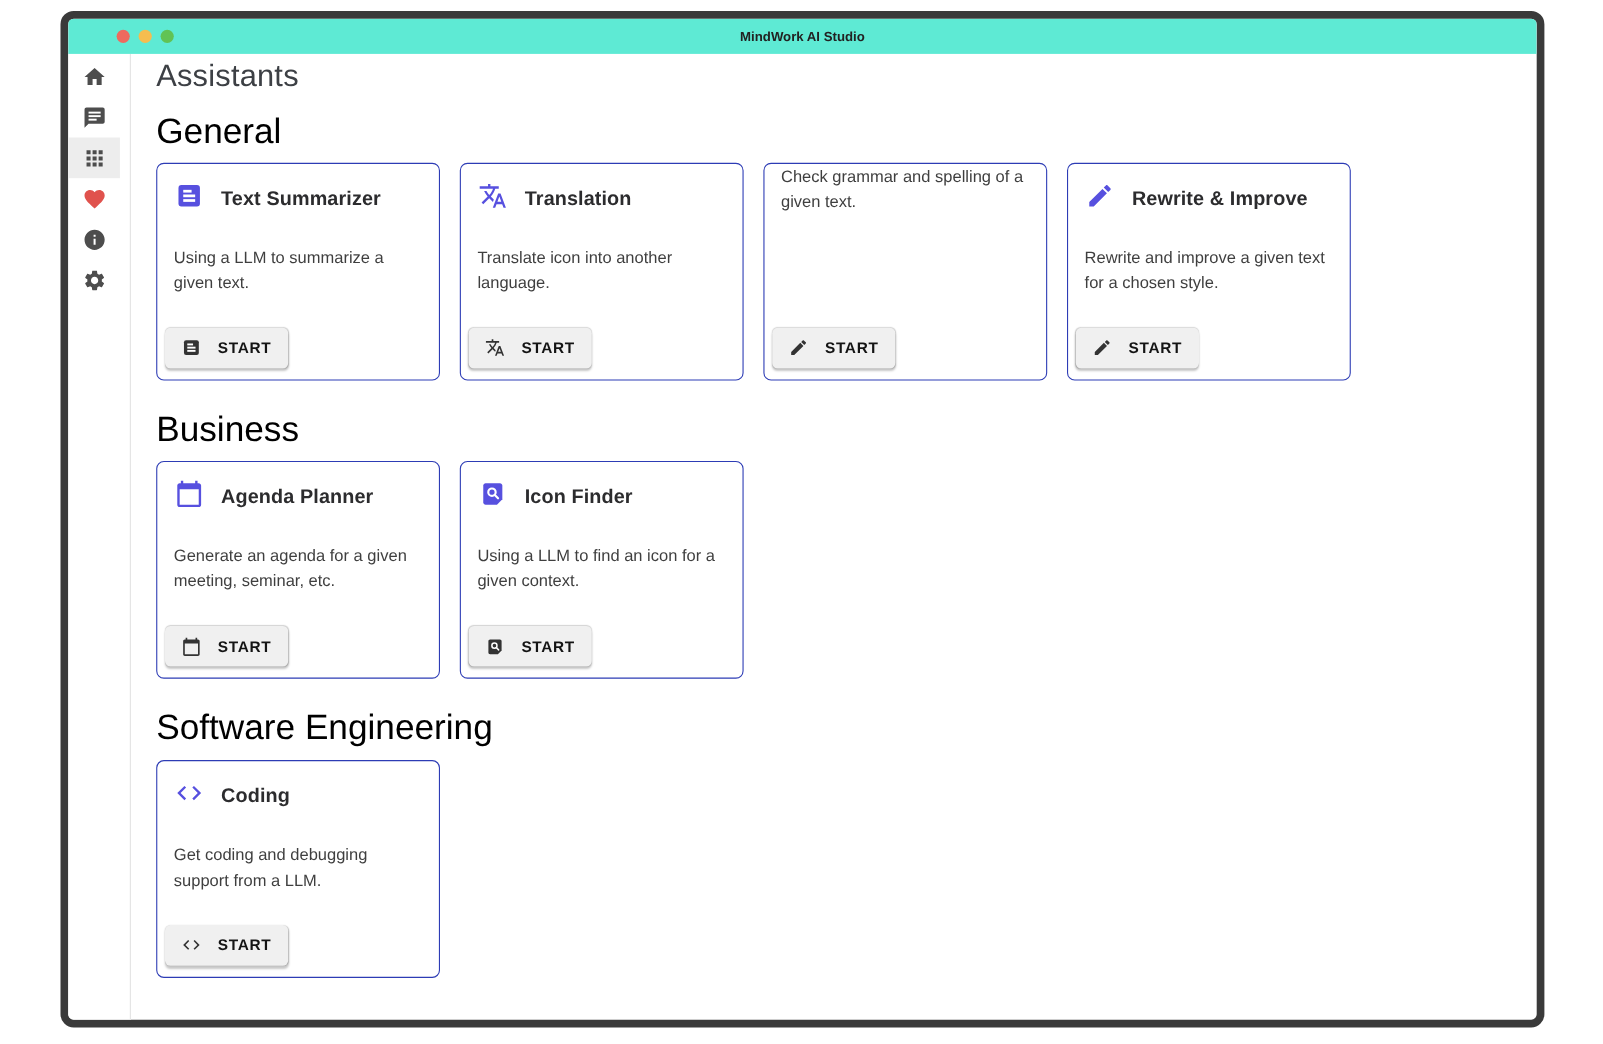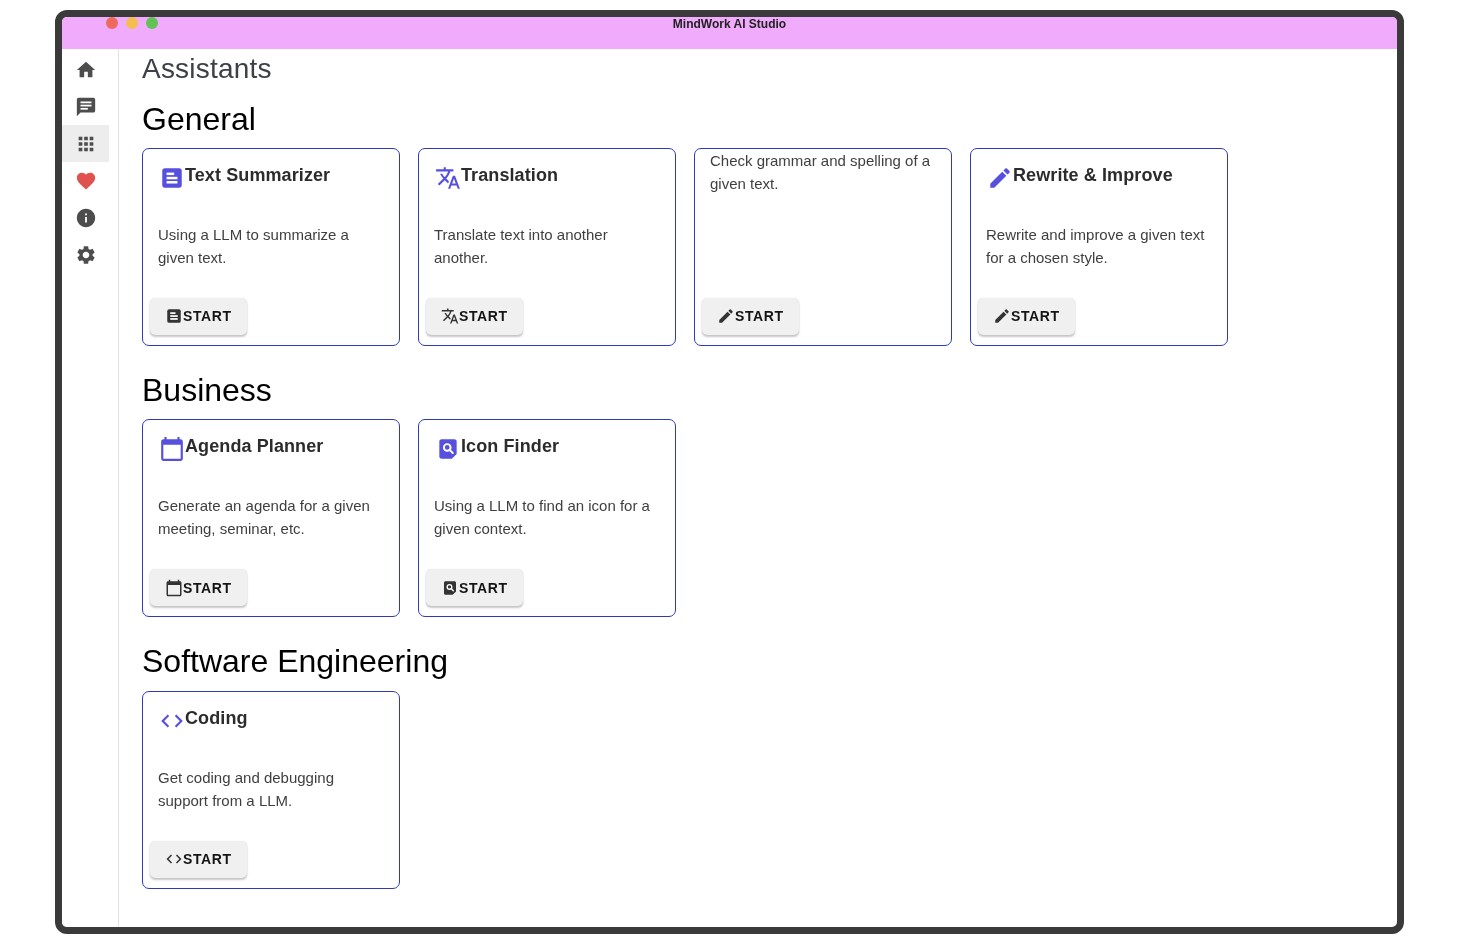--- a/index.html
+++ b/index.html
@@ -3,21 +3,21 @@
 <meta charset="utf-8">
 <style>
   html,body{margin:0;padding:0;background:#ffffff;font-family:"Liberation Sans",sans-serif;}
   .stage{position:relative;width:1457px;height:949px;background:#fff;overflow:hidden;}
 
   .window{position:absolute;left:55px;top:10px;width:1349px;height:924px;box-sizing:border-box;
     border:7px solid var(--frame,#3a3a3a);border-radius:12px;background:#fff;overflow:hidden;
     display:flex;flex-direction:column;}
 
   
-  .titlebar{position:relative;height:32px;flex:0 0 32px;background:#f0abfc;display:flex;padding-left:31px;}
+  .titlebar{position:relative;height:32px;flex:0 0 32px;background:#5eead4;display:flex;align-items:center;padding-left:31px;}
   .traffic{display:flex;gap:8px;padding-left:13px;}
   .light{width:12px;height:12px;border-radius:50%;}
   .light.red{background:var(--traffic-red,#ee6a5f);}
   .light.yellow{background:var(--traffic-yellow,#f5bd4f);}
   .light.green{background:var(--traffic-green,#61c354);}
   .titlebar-title{position:absolute;left:0;right:0;text-align:center;font-size:12px;font-weight:bold;color:#222;}
 
   
   .app-body{flex:1;display:flex;min-height:0;}
   .sidebar{flex:0 0 57px;box-sizing:border-box;border-right:1px solid #e3e3e3;background:#fff;
@@ -30,27 +30,27 @@
 
   .main{flex:1;padding:3px 0 0 23px;overflow:hidden;}
   h1.page-title{margin:0;font-size:28px;font-weight:400;color:#3d4045;letter-spacing:.2px;line-height:1.2;}
   h2.section-title{margin:14px 0 10px 0;font-size:32px;font-weight:400;color:#000000;line-height:1.2;}
   h2.section-title.later{margin-top:25px;}
 
   .card-row{display:flex;gap:18px;}
   .card{box-sizing:border-box;width:258px;height:198px;border:1.5px solid var(--card-border,#2d3cb5);
     border-radius:7px;background:#fff;display:flex;flex-direction:column;}
   .card-content{padding:16px 16px 0 16px;}
-  .card-header{display:flex;align-items:flex-start;gap:0;margin-bottom:32px;}
+  .card-header{display:flex;align-items:flex-end;gap:16px;margin-bottom:32px;}
   .card-icon{color:var(--primary,#5750df);width:26px;height:26px;flex:0 0 26px;}
   .card-icon svg{width:26px;height:26px;display:block;}
   .card-title{font-size:18px;font-weight:600;color:#2c2c2e;letter-spacing:.1px;}
   .card-desc{font-size:15px;color:#3f3f3f;line-height:23px;padding:0 16px 0 15px;}
   .card-actions{margin-top:auto;padding:0 8px 10px 7px;}
-  .start-btn{display:inline-flex;align-items:center;gap:0;height:37px;padding:0 15px;
+  .start-btn{display:inline-flex;align-items:center;gap:15px;height:37px;padding:0 15px;
     background:var(--button-bg,#f0f0f0);border:none;border-radius:5px;cursor:pointer;
     box-shadow:0 2px 2px rgba(0,0,0,.22),0 0 1px rgba(0,0,0,.18);
     font-family:"Liberation Sans",sans-serif;font-size:14px;font-weight:600;letter-spacing:.6px;color:#141414;margin-top:12px;}
   .btn-icon{color:#333;width:18px;height:18px;}
   .btn-icon svg{width:18px;height:18px;display:block;}
 </style>
 </head>
 <body>
 
 <svg width="0" height="0" style="position:absolute" aria-hidden="true">
@@ -182,21 +182,21 @@
             <div class="card-content">
               <div class="card-header">
                 <span class="card-icon">
                     <svg viewBox="0 0 24 24">
                       <use href="#ico-translate"></use>
                     </svg>
                   </span>
                 <span class="card-title">Translation</span>
               </div>
             </div>
-            <div class="card-desc">Translate text into another another.</div>
+            <div class="card-desc">Translate icon into another language.</div>
             <div class="card-actions">
               <button class="start-btn">
                 <span class="btn-icon">
                     <svg viewBox="0 0 24 24">
                       <use href="#ico-translate"></use>
                     </svg>
                   </span>
                 <span>START</span>
               </button>
             </div>

